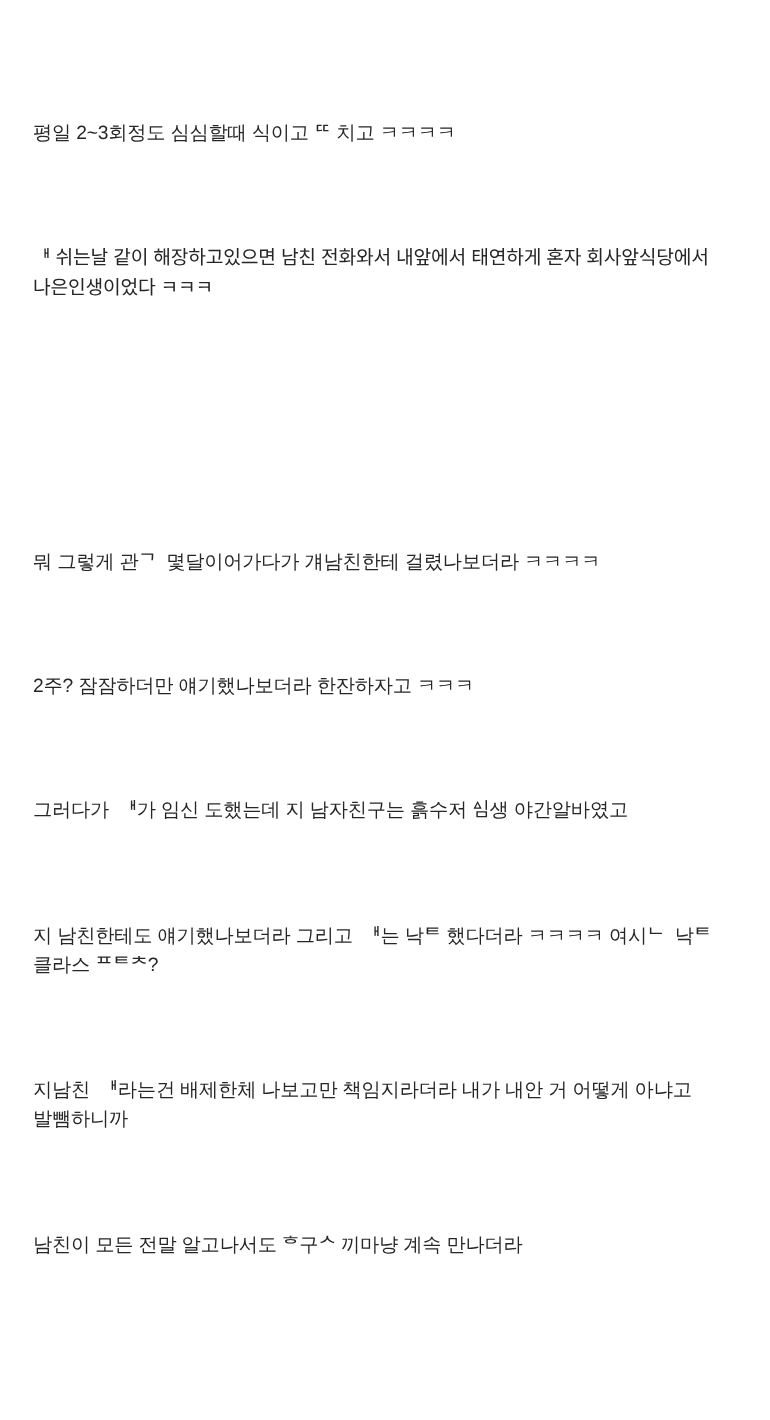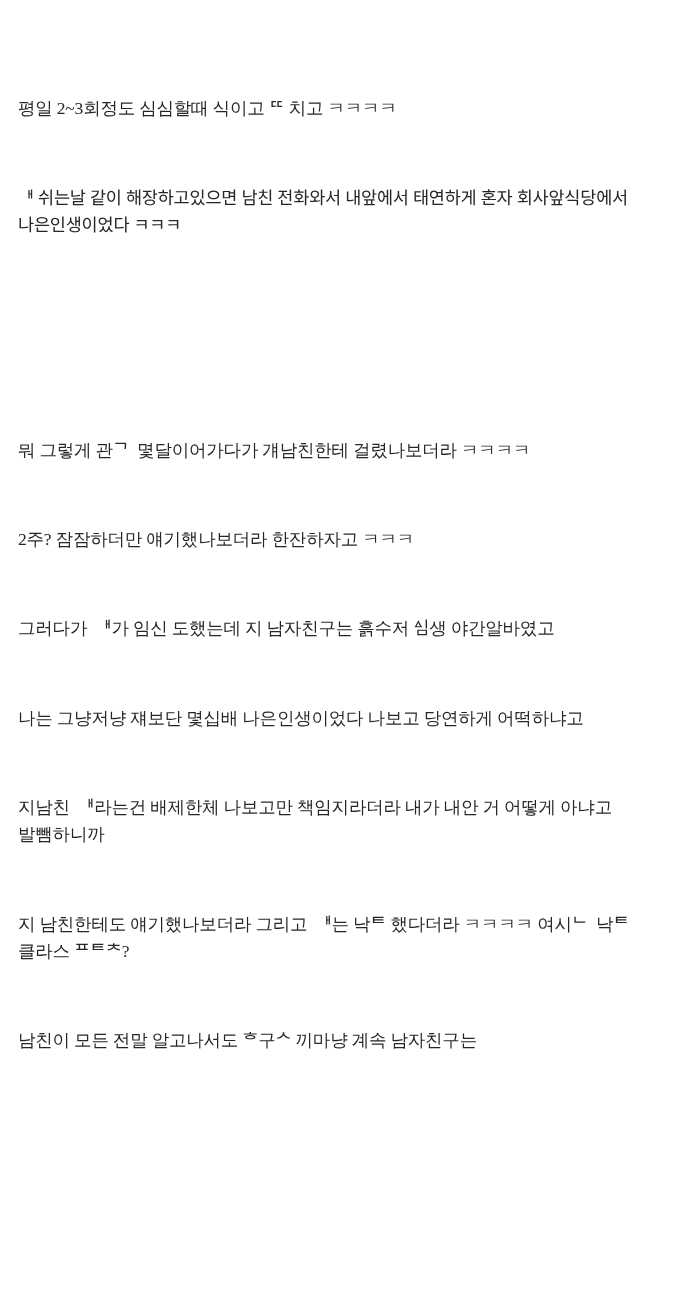--- a/index.html
+++ b/index.html
@@ -24,24 +24,23 @@
   }
   .post-body {
     font-size: 17.5px;
     line-height: 1.55;
     color: #262626;
     letter-spacing: -0.2px;
     word-break: keep-all;
     white-space: pre-wrap;
   }
   .para {
-    margin: 4px;
+    margin: 16px;
     padding: 0;
     white-space: pre-wrap;
-    font-family: Liberation Serif, serif;
   }
   .blank {
     display: block;
     height: 27px;
   }
   .blank.large {
     height: 54px;
   }
 </style>
 </head>
@@ -51,24 +50,23 @@
 
   <div class="post-body">
 
     <p class="para">평일 2~3회정도 심심할때 식이고 ᄄ 치고 ㅋㅋㅋㅋ</p>
     <p class="para">ᅢ 쉬는날 같이 해장하고있으면 남친 전화와서 내앞에서 태연하게 혼자 회사앞식당에서 나은인생이었다 ㅋㅋㅋ</p>
     <span class="blank large"></span>
 
     <p class="para">뭐 그렇게 관ᄀ  몇달이어가다가 걔남친한테 걸렸나보더라 ㅋㅋㅋㅋ</p>
     <p class="para">2주? 잠잠하더만 얘기했나보더라 한잔하자고 ㅋㅋㅋ</p>
     <p class="para">그러다가  ᅢ가 임신 도했는데 지 남자친구는 흙수저 ᅀᅵᆷ생 야간알바였고</p>
-    <p class="para">나는 그냥저냥 쟤보단 몇십배 나은인생이었다 나보고 당연하게 어떡하냐고</p>
+    <p class="para">지 남친한테도 얘기했나보더라 그리고  ᅢ는 낙ᄐ 했다더라 ㅋㅋㅋㅋ 여시ᄂ  낙ᄐ 클라스 ᄑᄐᄎ?</p>
     <p class="para">지남친  ᅢ라는건 배제한체 나보고만 책임지라더라 내가 내안 거 어떻게 아냐고 발뺌하니까</p>
-    <p class="para">지 남친한테도 얘기했나보더라 그리고  ᅢ는 낙ᄐ 했다더라 ㅋㅋㅋㅋ 여시ᄂ  낙ᄐ 클라스 ᄑᄐᄎ?</p>
-    <p class="para">남친이 모든 전말 알고나서도 ᄒ구ᄉ 끼마냥 계속 남자친구는</p>
+    <p class="para">남친이 모든 전말 알고나서도 ᄒ구ᄉ 끼마냥 계속 만나더라</p>
     <span class="blank large"></span>
 
     
     
     
     
     
 
     
     

